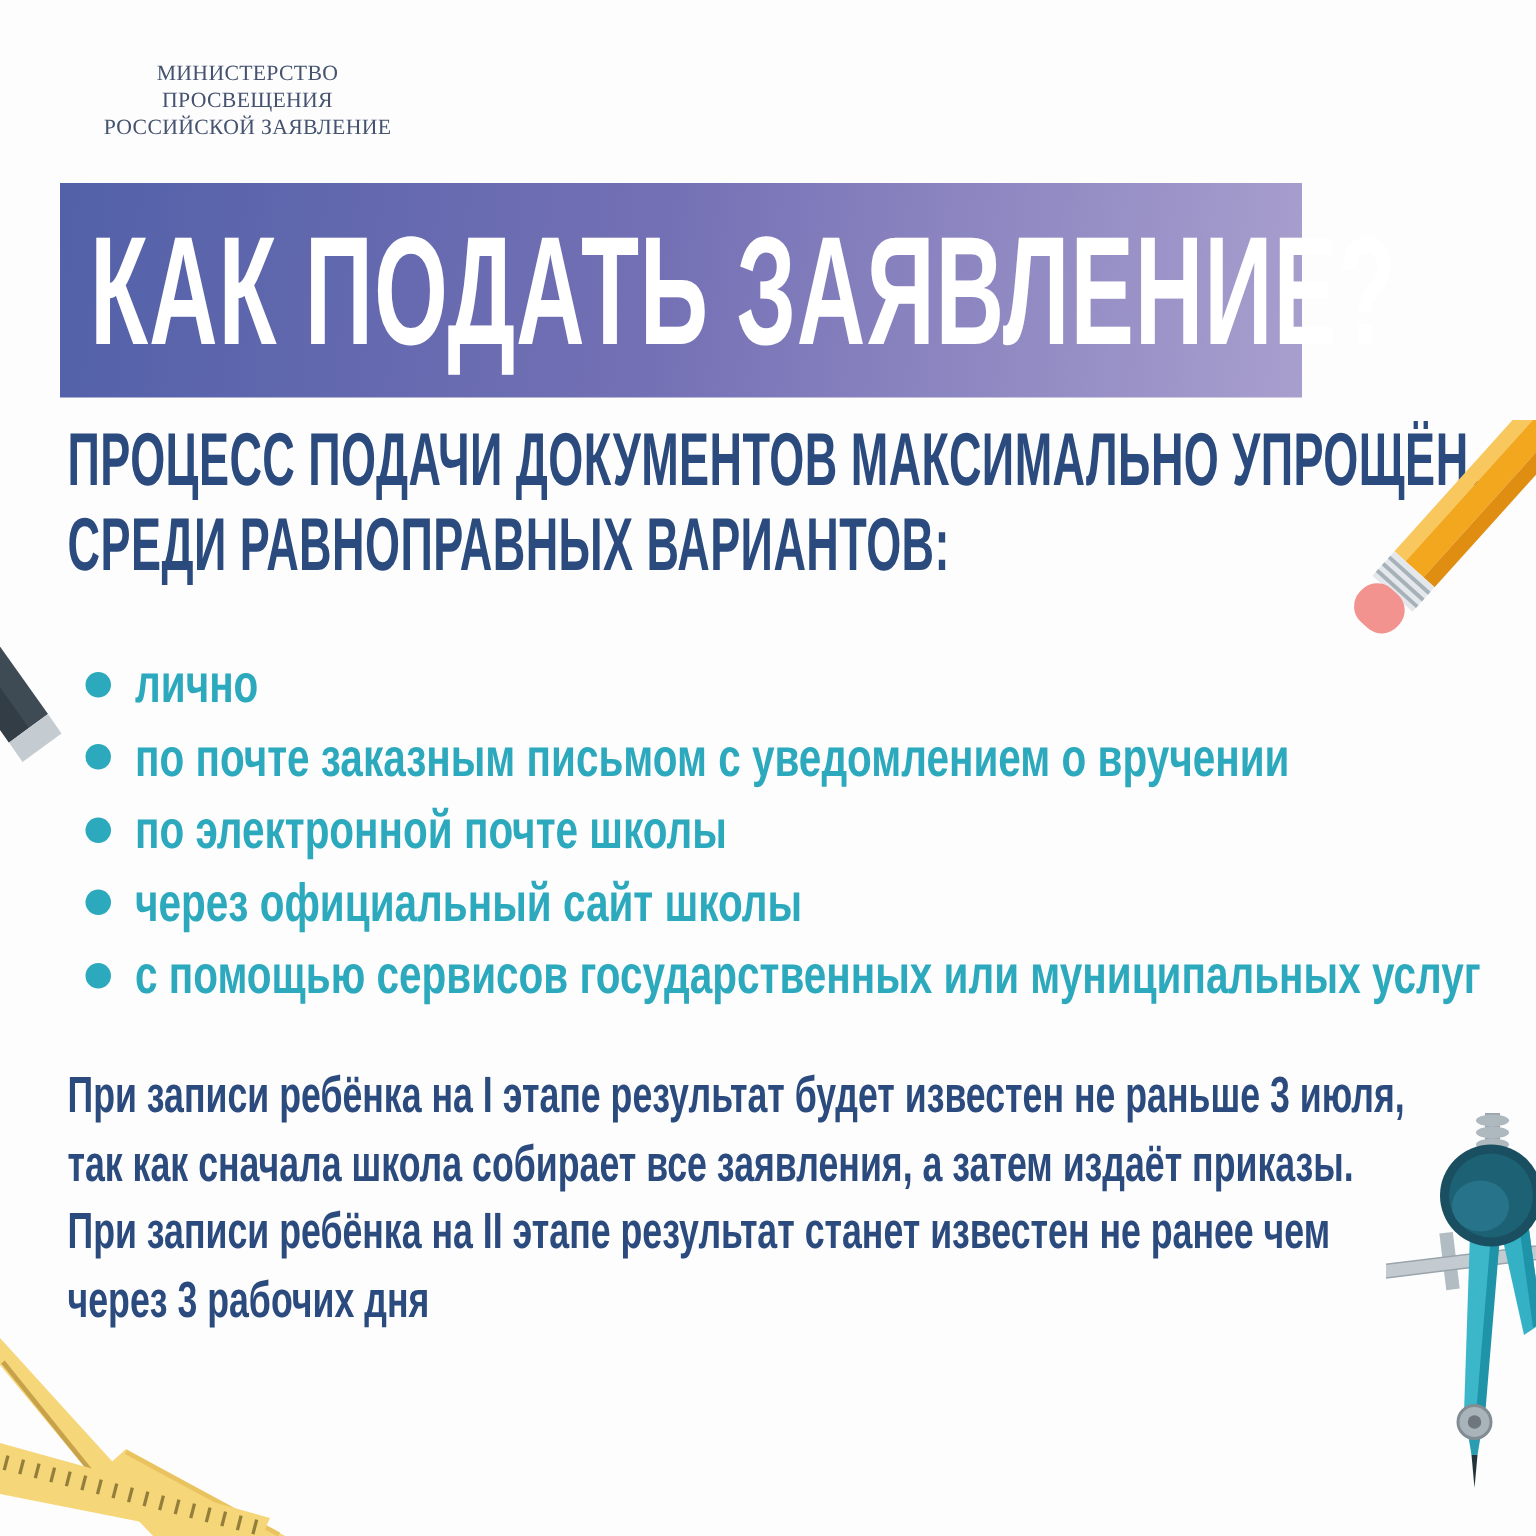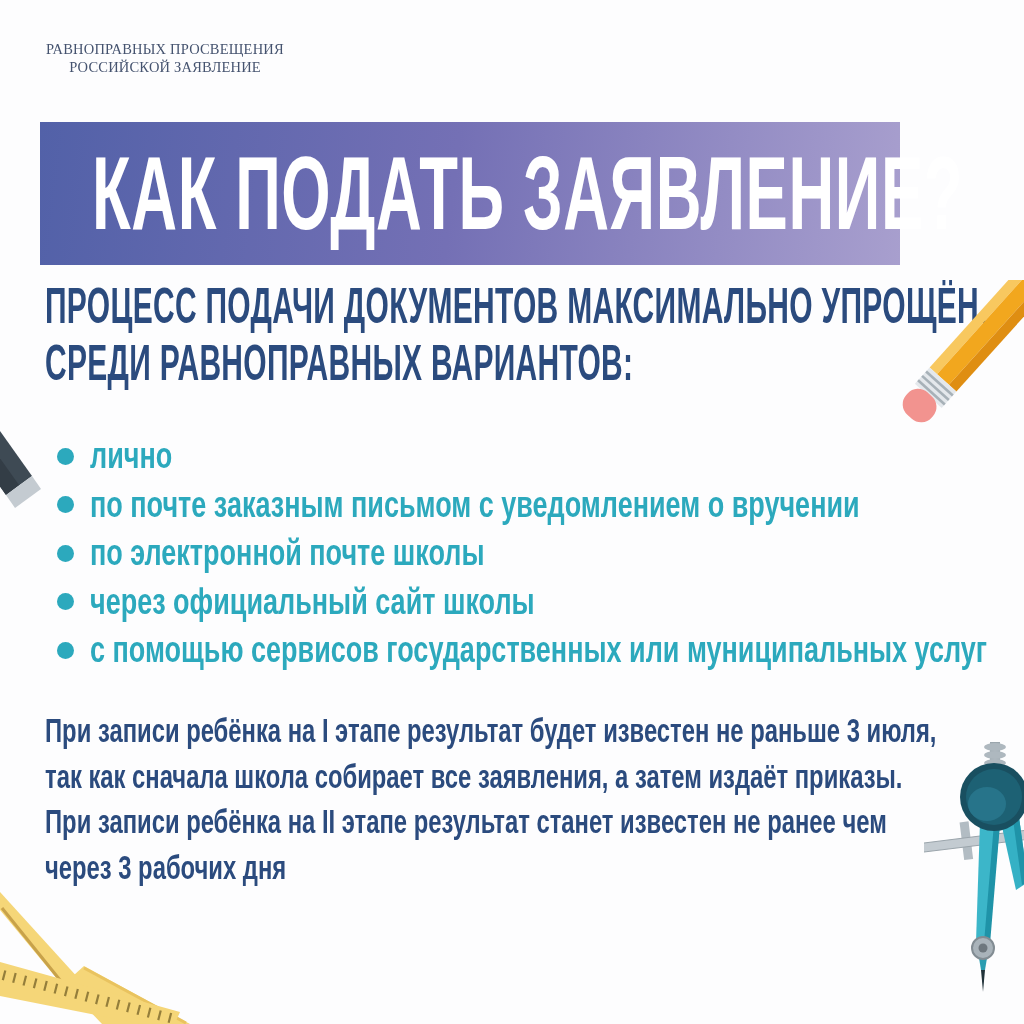--- a/index.html
+++ b/index.html
@@ -18,21 +18,21 @@
     text-align:center;
     font-family:"Liberation Serif", serif;
     font-size:14.5px; line-height:18px;
     color:#45536f; letter-spacing:.2px;
   }
 
   
   .banner{
     position:absolute; left:40px; top:122px; width:828px; height:143px;
     background:linear-gradient(97deg,#5261a8 0%, #7470b5 48%, #a89fce 100%);
-    display:flex; align-items:center;padding-left:32px;
+    display:flex; align-items:center;
   }
   .title{
     margin:0 0 0 20px;
     font-size:103px; font-weight:700; color:#ffffff;
     white-space:nowrap;
     transform:scaleX(0.615); transform-origin:0 52%;
     letter-spacing:1px;
   }
 
   
@@ -73,21 +73,21 @@
   #compass{ top:742px; right:0; width:100px; height:252px; }
   #setsquare{ left:0; bottom:0; width:520px; height:150px; }
   #marker{ left:0; top:420px; width:70px; height:90px; }
 </style>
 </head>
 <body>
 
 <div class="poster">
 
   <header class="logo">
-    <div>РАВНОПРАВНЫХ ПРОСВЕЩЕНИЯ</div>
+    <div>МИНИСТЕРСТВО ПРОСВЕЩЕНИЯ</div>
     <div>РОССИЙСКОЙ ЗАЯВЛЕНИЕ</div>
   </header>
 
   <section class="banner">
     <h1 class="title">КАК ПОДАТЬ ЗАЯВЛЕНИЕ?</h1>
   </section>
 
   <section class="intro">
     <span class="sx">ПРОЦЕСС ПОДАЧИ ДОКУМЕНТОВ МАКСИМАЛЬНО УПРОЩЁН.</span>
     <span class="sx">СРЕДИ РАВНОПРАВНЫХ ВАРИАНТОВ:</span>

